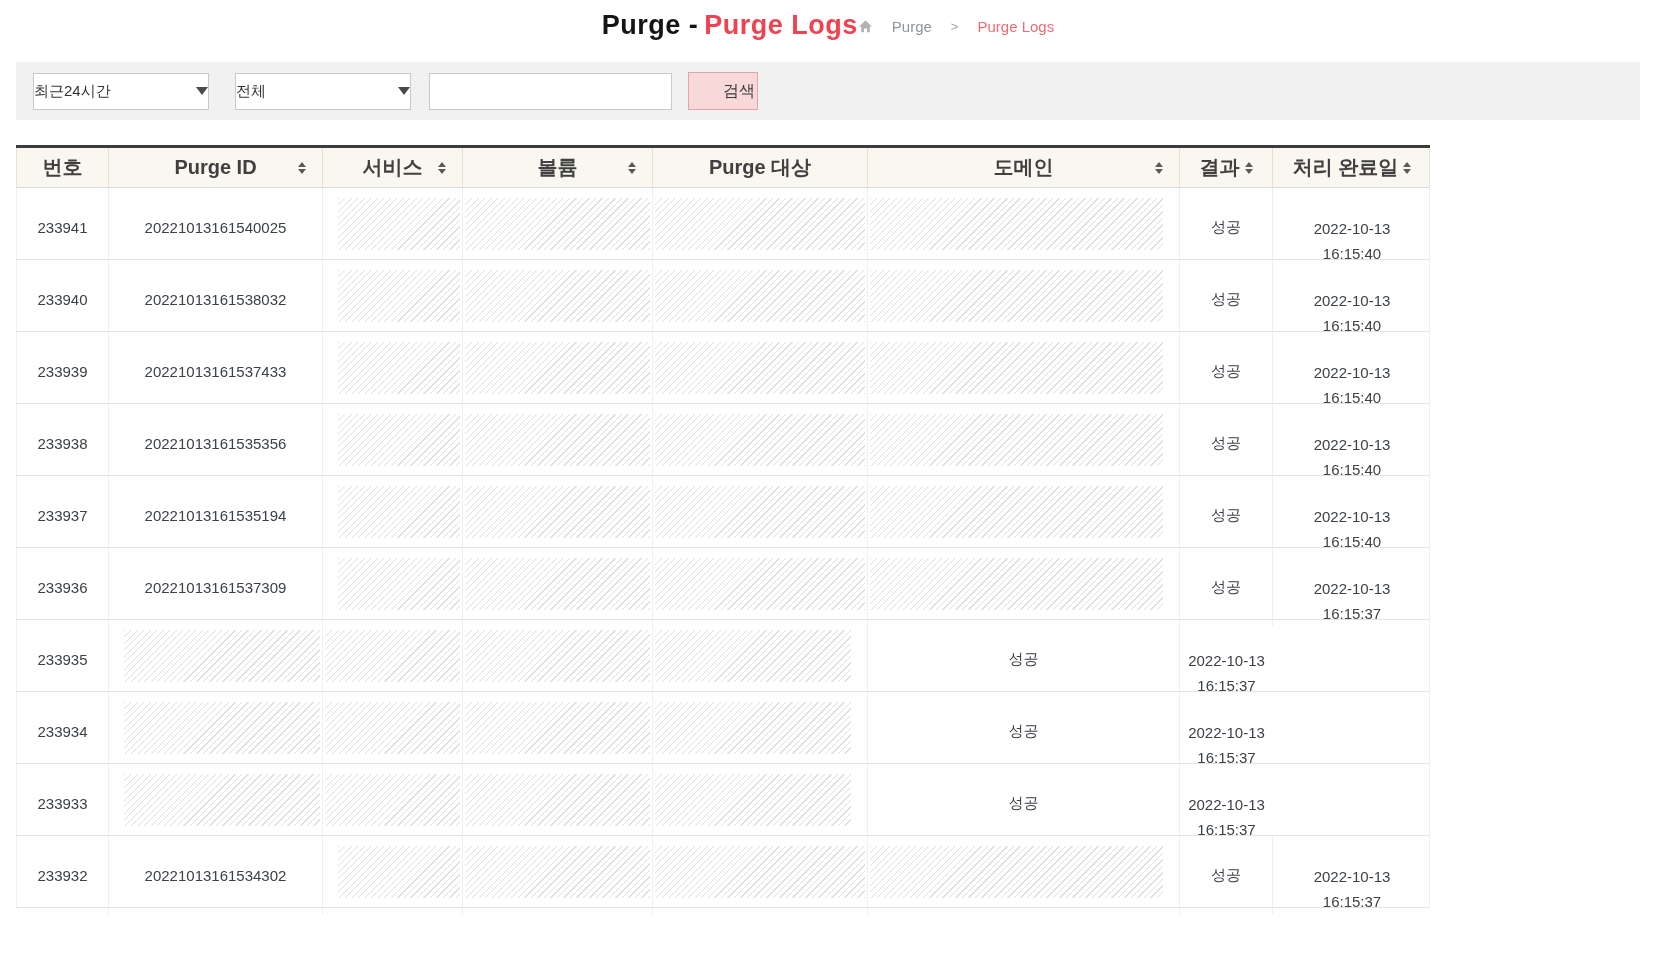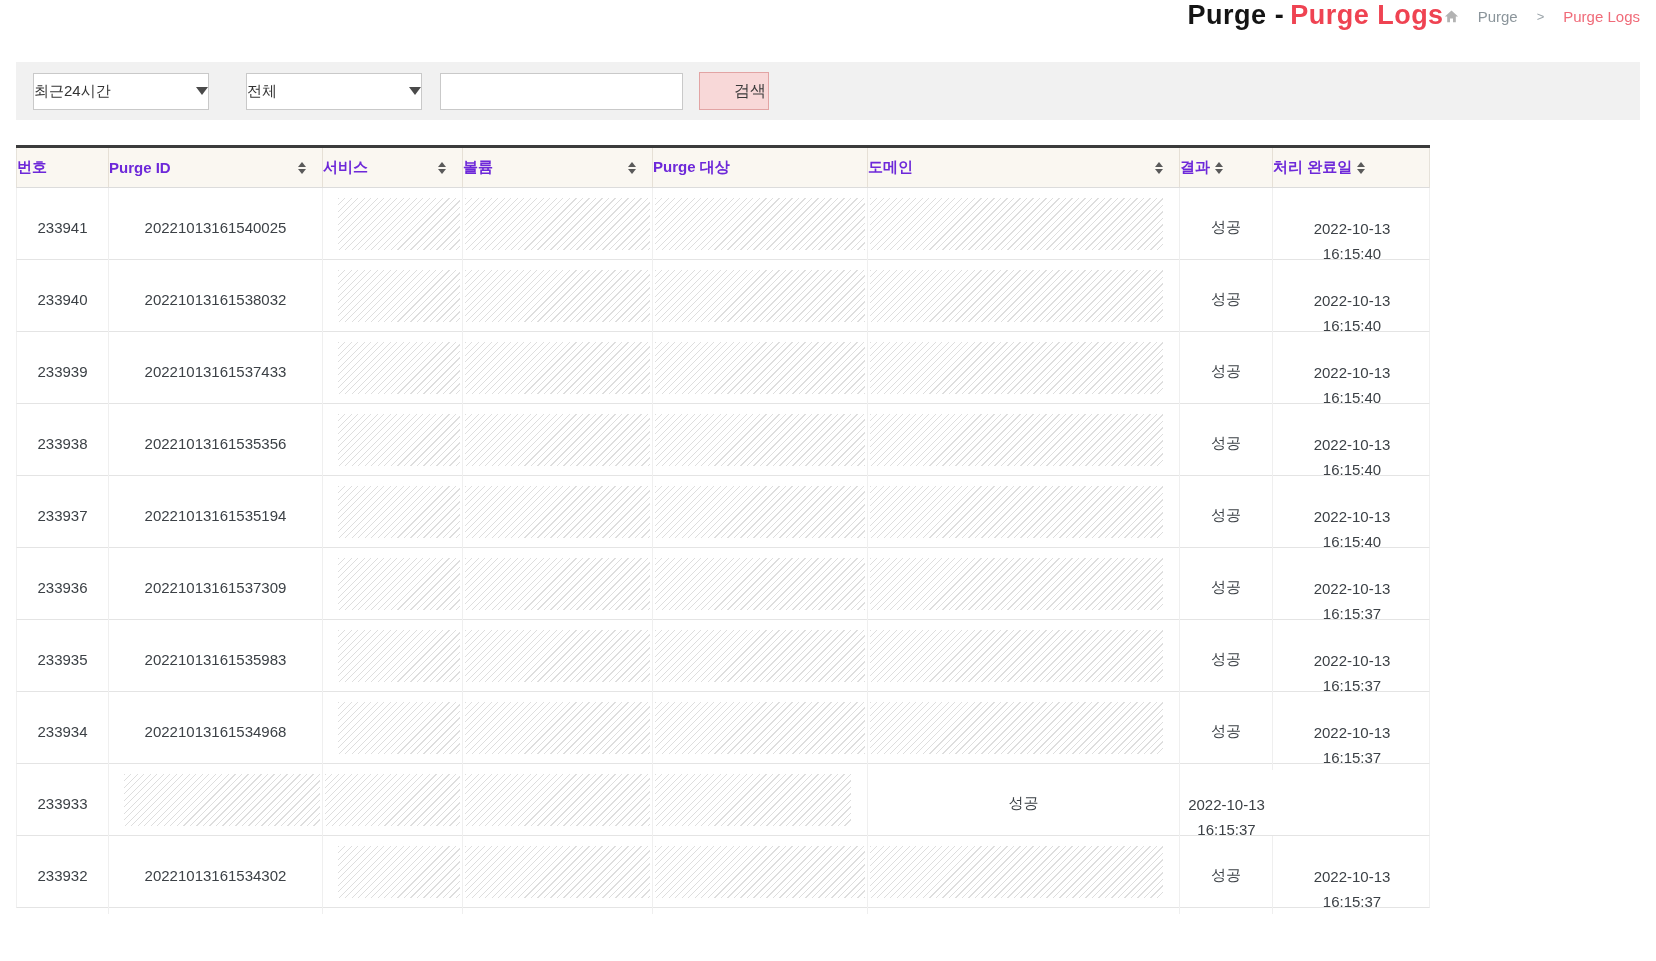--- a/index.html
+++ b/index.html
@@ -1,49 +1,49 @@
 <!DOCTYPE html>
 <html><head>
 <meta charset="utf-8">
 <style>
   * { margin:0; padding:0; box-sizing:border-box; }
   html,body { width:1656px; height:961px; background:#ffffff; overflow:hidden;
               font-family:"Liberation Sans","DejaVu Sans",sans-serif; }
   .content { padding:0 16px; }
 
   
-  .page-head { display:flex; justify-content:flex-end; align-items:flex-start; height:48px; }
+  .page-head { display:flex; justify-content:center; align-items:flex-start; padding-top:10px; height:48px; }
   .page-title { font-size:27px; font-weight:700; color:#141414; letter-spacing:.5px; }
   .page-title .accent { color:#ef4352; margin-left:6px; }
   .breadcrumb { display:flex; align-items:center; gap:19px; font-size:15px; margin-top:8px; }
   .breadcrumb .home-ic { width:15px; height:15px; display:inline-block; }
   .breadcrumb .bc-gray { color:#8b959b; text-decoration:none; }
   .breadcrumb .bc-sep { color:#9aa3a9; font-size:13px; }
   .breadcrumb .bc-accent { color:#f06b79; text-decoration:none; }
 
   
   .filter-bar { margin-top:14px; height:58px; background:#f1f1f1; display:flex; align-items:center; padding-left:17px; }
   .sel { width:176px; height:37px; background:#fff; border:1px solid #c9c9c9; display:flex;
          align-items:center; justify-content:space-between; padding:0 0; font-size:15px; color:#333;
          cursor:pointer; }
-  .sel + .sel { margin-left:37px; }
+  .sel + .sel { margin-left:26px; }
   .caret { width:0; height:0; border-left:6px solid transparent; border-right:6px solid transparent;
            border-top:8px solid #4a4a4a; }
   .txt-input { margin-left:18px; width:243px; height:37px; border:1px solid #c9c9c9; background:#fff;
                font-size:15px; padding:0 8px; outline:none; }
   .search-btn { margin-left:16px; width:70px; height:38px; background:#f8d8d8; border:1px solid #e2a4a4;
                 font-size:16px; color:#3a3a3a; cursor:pointer;padding-left:32px; }
 
   
   .tbl { margin-top:25px; width:1414px; border-top:3px solid #3b3b3b; }
   .grid-row { display:grid; grid-template-columns:92px 214px 140px 190px 215px 312px 93px 158px; }
   .thead { background:#faf7f1; height:40px; border-left:1px solid #e6e2da; border-right:1px solid #e6e2da;
            border-bottom:1px solid #dcdcdc; }
-  .th { position:relative; display:flex; align-items:center; gap:5px;
-        font-size:15px; font-weight:700; color:#6d28d9; border-right:1px solid #e6e0d6; cursor:pointer; }
+  .th { position:relative; display:flex; align-items:center; justify-content:center; gap:5px;
+        font-size:20px; font-weight:700; color:#404040; border-right:1px solid #e6e0d6; cursor:pointer; }
   .th:last-child { border-right:none; }
   .sort { display:inline-flex; flex-direction:column; gap:2px; align-items:center; }
   .sort .t-up { width:0; height:0; border-left:4px solid transparent; border-right:4px solid transparent;
                 border-bottom:5px solid #5a5a5a; }
   .sort .t-dn { width:0; height:0; border-left:4px solid transparent; border-right:4px solid transparent;
                 border-top:5px solid #5a5a5a; }
   .sort.far { position:absolute; right:16px; top:50%; transform:translateY(-50%); }
 
   .trow { height:72px; border-bottom:1px solid #e4e4e4; border-left:1px solid #f0f0f0; border-right:1px solid #f0f0f0; }
   .td { display:flex; align-items:center; justify-content:center; font-size:15px; color:#3c4146;
@@ -270,21 +270,20 @@
           </div>
     <div class="td">성공</div>
     <div class="td date">
       <span>2022-10-13</span>
       <span>16:15:37</span>
     </div>
   </div>
 
   <div class="grid-row trow">
     <div class="td">233935</div>
-    <div class="td">20221013161535983</div>
     <div class="hatch-cell">
             <div class="hatch first"></div>
           </div>
     <div class="hatch-cell">
             <div class="hatch"></div>
           </div>
     <div class="hatch-cell">
             <div class="hatch"></div>
           </div>
     <div class="hatch-cell">
@@ -292,21 +291,20 @@
           </div>
     <div class="td">성공</div>
     <div class="td date">
       <span>2022-10-13</span>
       <span>16:15:37</span>
     </div>
   </div>
 
   <div class="grid-row trow">
     <div class="td">233934</div>
-    <div class="td">20221013161534968</div>
     <div class="hatch-cell">
             <div class="hatch first"></div>
           </div>
     <div class="hatch-cell">
             <div class="hatch"></div>
           </div>
     <div class="hatch-cell">
             <div class="hatch"></div>
           </div>
     <div class="hatch-cell">

